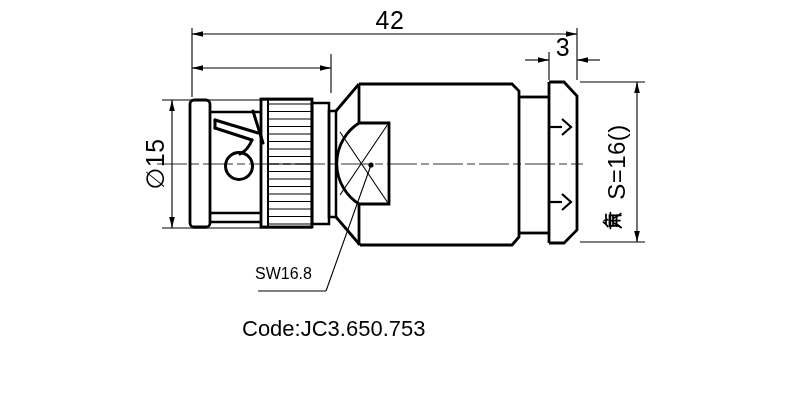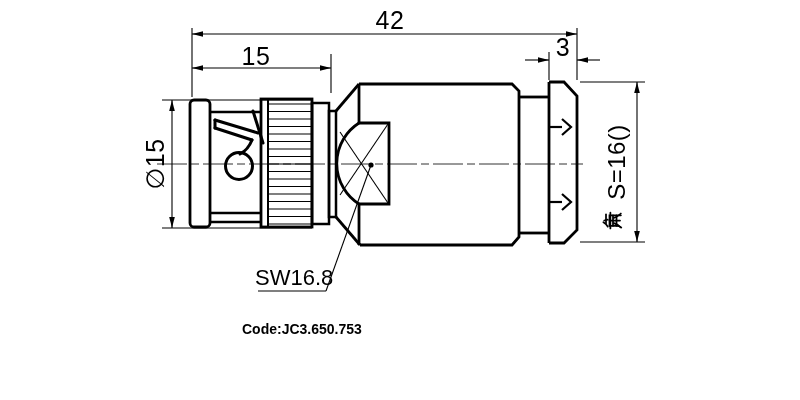--- a/index.html
+++ b/index.html
@@ -7,22 +7,22 @@
     position:relative;width:800px;height:400px;background:#ffffff;
     font-family:"Liberation Sans","DejaVu Sans",sans-serif;color:#000;
     overflow:hidden;
   }
   .canvas svg{position:absolute;left:0;top:0;}
   .dim-label{
     position:absolute;font-size:25px;line-height:1.1;text-align:center;
     letter-spacing:0.5px;white-space:nowrap;
   }
   .rot{transform:rotate(-90deg);display:flex;align-items:center;justify-content:center;}
-  .sw-label{position:absolute;font-size:22px;white-space:nowrap;}
-  .notes{position:absolute;font-size:14px;line-height:24.5px;white-space:nowrap;font-weight:bold;}
+  .sw-label{position:absolute;font-size:16px;white-space:nowrap;}
+  .notes{position:absolute;font-size:22px;line-height:24.5px;white-space:nowrap;}
   .cjk{display:inline-block;margin:0 1px;}
   .hex-label{font-size:24px;}
 </style>
 </head>
 <body>
 
 <div class="canvas">
 
   <svg width="800" height="400" viewBox="0 0 800 400">
 
@@ -141,21 +141,20 @@
         <line x1="549" y1="127" x2="562" y2="127"></line>
         <path d="M562,119 L571,127 L562,135"></path>
         <line x1="549" y1="202" x2="562" y2="202"></line>
         <path d="M562,194 L571,202 L562,210"></path>
       </g>
     </g>
   </svg>
 
   <div class="dim-label" style="left:355px;top:7px;width:70px;">42</div>
 
-  <div class="dim-label" style="left:221px;top:43px;width:70px;">15</div>
 
   <div class="dim-label" style="left:543px;top:34px;width:40px;">3</div>
 
   <div class="dim-label rot" style="left:106px;top:150px;width:100px;height:28px;">∅15</div>
 
   <div class="dim-label rot hex-label" style="left:547px;top:147px;width:140px;height:30px;">
     <span>S=16(</span>
     <svg class="cjk" width="21" height="22" viewBox="0 0 24 24" fill="none" stroke="#000" stroke-width="2" stroke-linecap="round">
       <path d="M12,2 L13,6"></path>
       <path d="M3,9 L21,9"></path>

